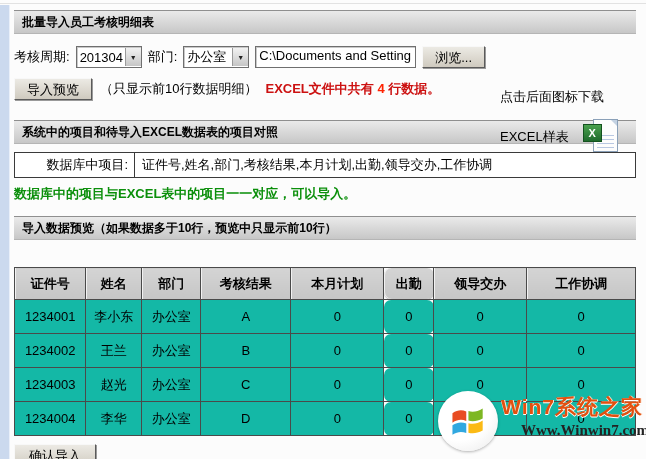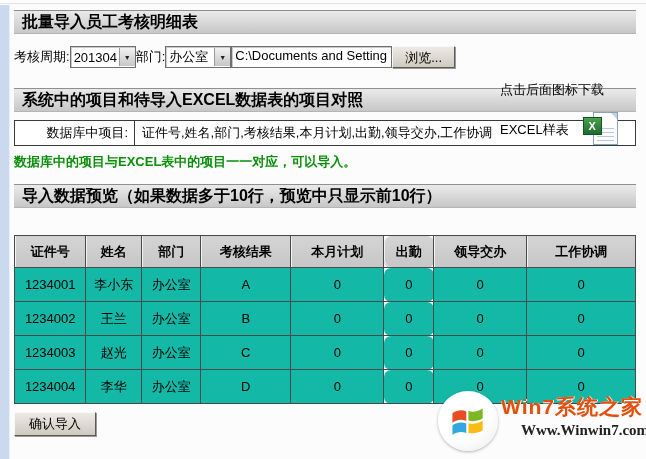--- a/index.html
+++ b/index.html
@@ -12,28 +12,28 @@
   body{background:#fff;}
   .page{
     position:relative;width:646px;height:459px;background:#fcfcfc;overflow:hidden;
     font-family:"Liberation Sans","DejaVu Sans",sans-serif;color:#000;
   }
   .top-line{position:absolute;top:3px;left:0;right:0;height:1px;background:#e2e2e2;}
   .left-strip{position:absolute;left:0;top:5px;width:9px;height:454px;background:#cbd9ee;border-right:1px solid #e9eff9;}
   .content{position:absolute;left:14px;top:10px;width:622px;}
 
   .section-bar{
-    height:22px;line-height:22px;font-size:16px;font-weight:bold;padding-left:8px;
+    height:22px;line-height:22px;font-size:12px;font-weight:bold;padding-left:8px;
     background:linear-gradient(#eaeaea,#c7c7c7);
     border-top:1px solid #8f8f8f;border-bottom:1px solid #b5b5b5;
   }
   .bar-title{margin-bottom:0;}
 
   .form-area{position:relative;}
-  .form-row{display:flex;align-items:center;font-size:13px;}
+  .form-row{display:flex;align-items:center;gap:6px;font-size:13px;}
   .row1{margin-top:12px;height:22px;}
   .row2{margin-top:9px;height:23px;gap:8px;}
 
   .combo{
     display:inline-flex;align-items:center;justify-content:space-between;
     width:64px;height:20px;background:#fff;border:1px solid #6f6f6f;
     box-shadow:inset 1px 1px 0 #c9c9c9;cursor:default;
   }
   .combo-text{padding-left:3px;font-size:13px;}
   .combo-arrow{
@@ -49,21 +49,21 @@
   .btn{
     font-size:13px;font-family:"Liberation Sans","DejaVu Sans",sans-serif;
     background:linear-gradient(#eceae4,#cfcabf);
     border:1px solid;border-color:#f8f8f8 #5a5a5a #5a5a5a #f8f8f8;
     box-shadow:1px 1px 0 #9a9a9a;padding:2px 12px;height:22px;cursor:pointer;color:#000;
   }
   .note{font-size:13px;}
   .red-note{font-size:13px;color:var(--alert-red);font-weight:bold;}
   .red-note .count{color:var(--count-red);}
 
-  .right-block{position:absolute;top:35px;right:2px;width:134px;font-size:13px;}
+  .right-block{position:absolute;top:42px;right:2px;width:134px;font-size:13px;}
   .sample-row{margin-top:12px;display:flex;align-items:center;gap:14px;}
   .excel-icon{position:relative;width:36px;height:38px;flex:0 0 auto;cursor:pointer;}
   .excel-page{position:absolute;right:1px;top:1px;width:23px;height:31px;background:#fdfdfd;border:1px solid #8aa0b8;}
   .excel-fold{position:absolute;right:0;top:0;width:0;height:0;border-left:6px solid transparent;border-top:6px solid #c4d2e2;}
   .excel-lines{position:absolute;left:3px;right:3px;bottom:3px;height:13px;
     background:repeating-linear-gradient(#b9c8e2 0 1px,transparent 1px 4px);}
   .excel-x{
     position:absolute;left:0;top:6px;width:17px;height:16px;
     background:linear-gradient(#4aa14e,#1f6b2d);border:1px solid #14521f;
     color:#fff;font-weight:bold;font-size:11px;line-height:16px;text-align:center;
@@ -133,20 +133,29 @@
         <div class="combo">
           <span class="combo-text">办公室</span>
           <span class="combo-arrow">▼</span>
         </div>
         <div class="file-input">
           <span>C:\Documents and Setting</span>
         </div>
         <button class="btn">浏览...</button>
       </div>
 
+      <div class="form-row row2">
+        <button class="btn">导入预览</button>
+        <span class="note">（只显示前10行数据明细）</span>
+        <span class="red-note">
+          <span>EXCEL文件中共有</span>
+          <span class="count">4</span>
+          <span>行数据。</span>
+        </span>
+      </div>
 
       <div class="right-block">
         <div>点击后面图标下载</div>
         <div class="sample-row">
           <span>EXCEL样表</span>
           <div class="excel-icon">
             <div class="excel-page">
               <div class="excel-fold"></div>
               <div class="excel-lines"></div>
             </div>

